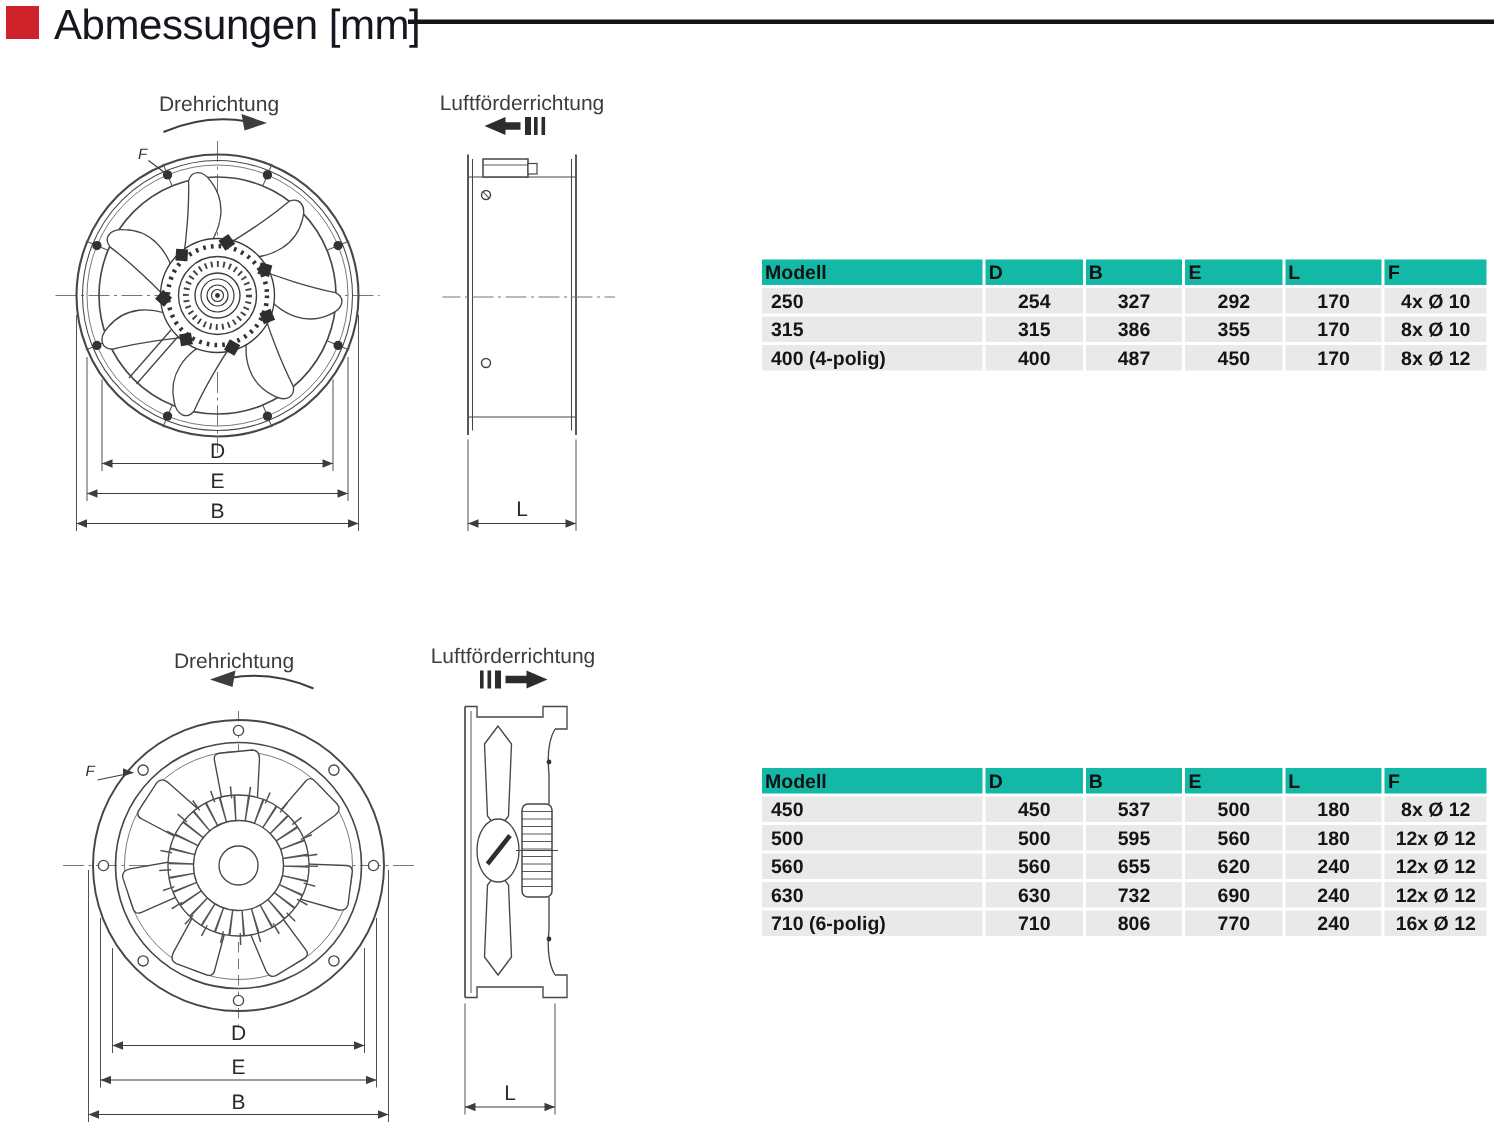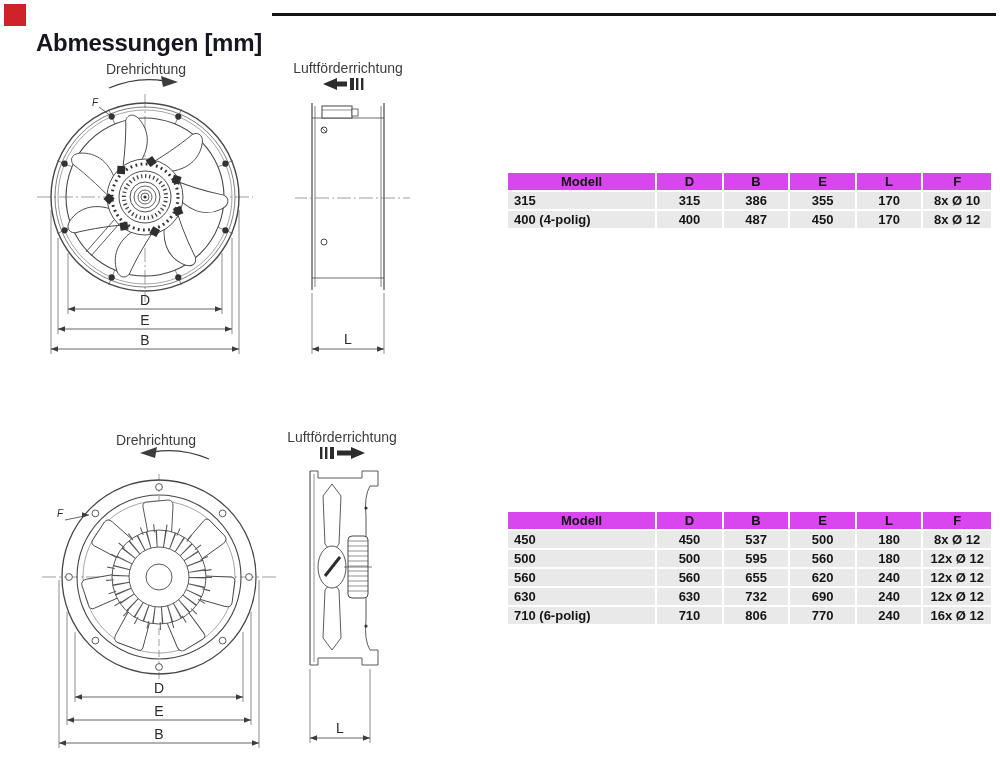--- a/index.html
+++ b/index.html
@@ -1,28 +1,28 @@
 <!DOCTYPE html>
 <html><head>
 <meta charset="utf-8">
 <style>
   html,body{margin:0;padding:0;}
   body{width:1000px;height:762px;background:#fff;position:relative;overflow:hidden;
        font-family:"Liberation Sans",sans-serif;color:#1a1a1a;}
   .abs{position:absolute;}
   
   .sq{left:4px;top:4px;width:22px;height:22px;background:#cf232c;}
-  .title{left:36px;top:1px;font-size:24px;font-weight:bold;color:#16161f;letter-spacing:-.3px;margin-top:28px;}
+  .title{left:36px;top:1px;font-size:28px;font-weight:normal;color:#16161f;letter-spacing:-.3px;}
   .rule{left:272px;top:13px;width:724px;height:2.5px;background:#141414;}
   
   .dirlabel{font-size:14px;color:#3d3d3d;text-align:center;width:140px;}
   
   table{border-collapse:separate;border-spacing:2px;table-layout:fixed;}
   th,td{font-size:13px;font-weight:bold;height:17px;padding:0 2px;overflow:hidden;white-space:nowrap;}
-  th{background:#d946ef;color:#121212;text-align:center;margin-left:33px;}
+  th{background:#14b8a6;color:#121212;text-align:left;margin-left:33px;}
   td{background:#e9e9e9;color:#151515;text-align:center;}
   td.model{text-align:left;padding-left:6px;}
   svg{display:block;}
   svg text{font-family:"Liberation Sans",sans-serif;}
   .dimtxt{font-size:14px;fill:#2a2a2a;}
   .ftxt{font-size:10px;font-style:italic;fill:#2a2a2a;}
 </style>
 </head>
 <body>
 
@@ -198,20 +198,28 @@
     </colgroup>
   <tbody>
       <tr>
     <th>Modell</th>
     <th>D</th>
     <th>B</th>
     <th>E</th>
     <th>L</th>
     <th>F</th>
   </tr>
+  <tr>
+        <td class="model">250</td>
+        <td>254</td>
+        <td>327</td>
+        <td>292</td>
+        <td>170</td>
+        <td>4x Ø 10</td>
+      </tr>
   <tr>
         <td class="model">315</td>
         <td>315</td>
         <td>386</td>
         <td>355</td>
         <td>170</td>
         <td>8x Ø 10</td>
       </tr>
   <tr>
         <td class="model">400 (4-polig)</td>

